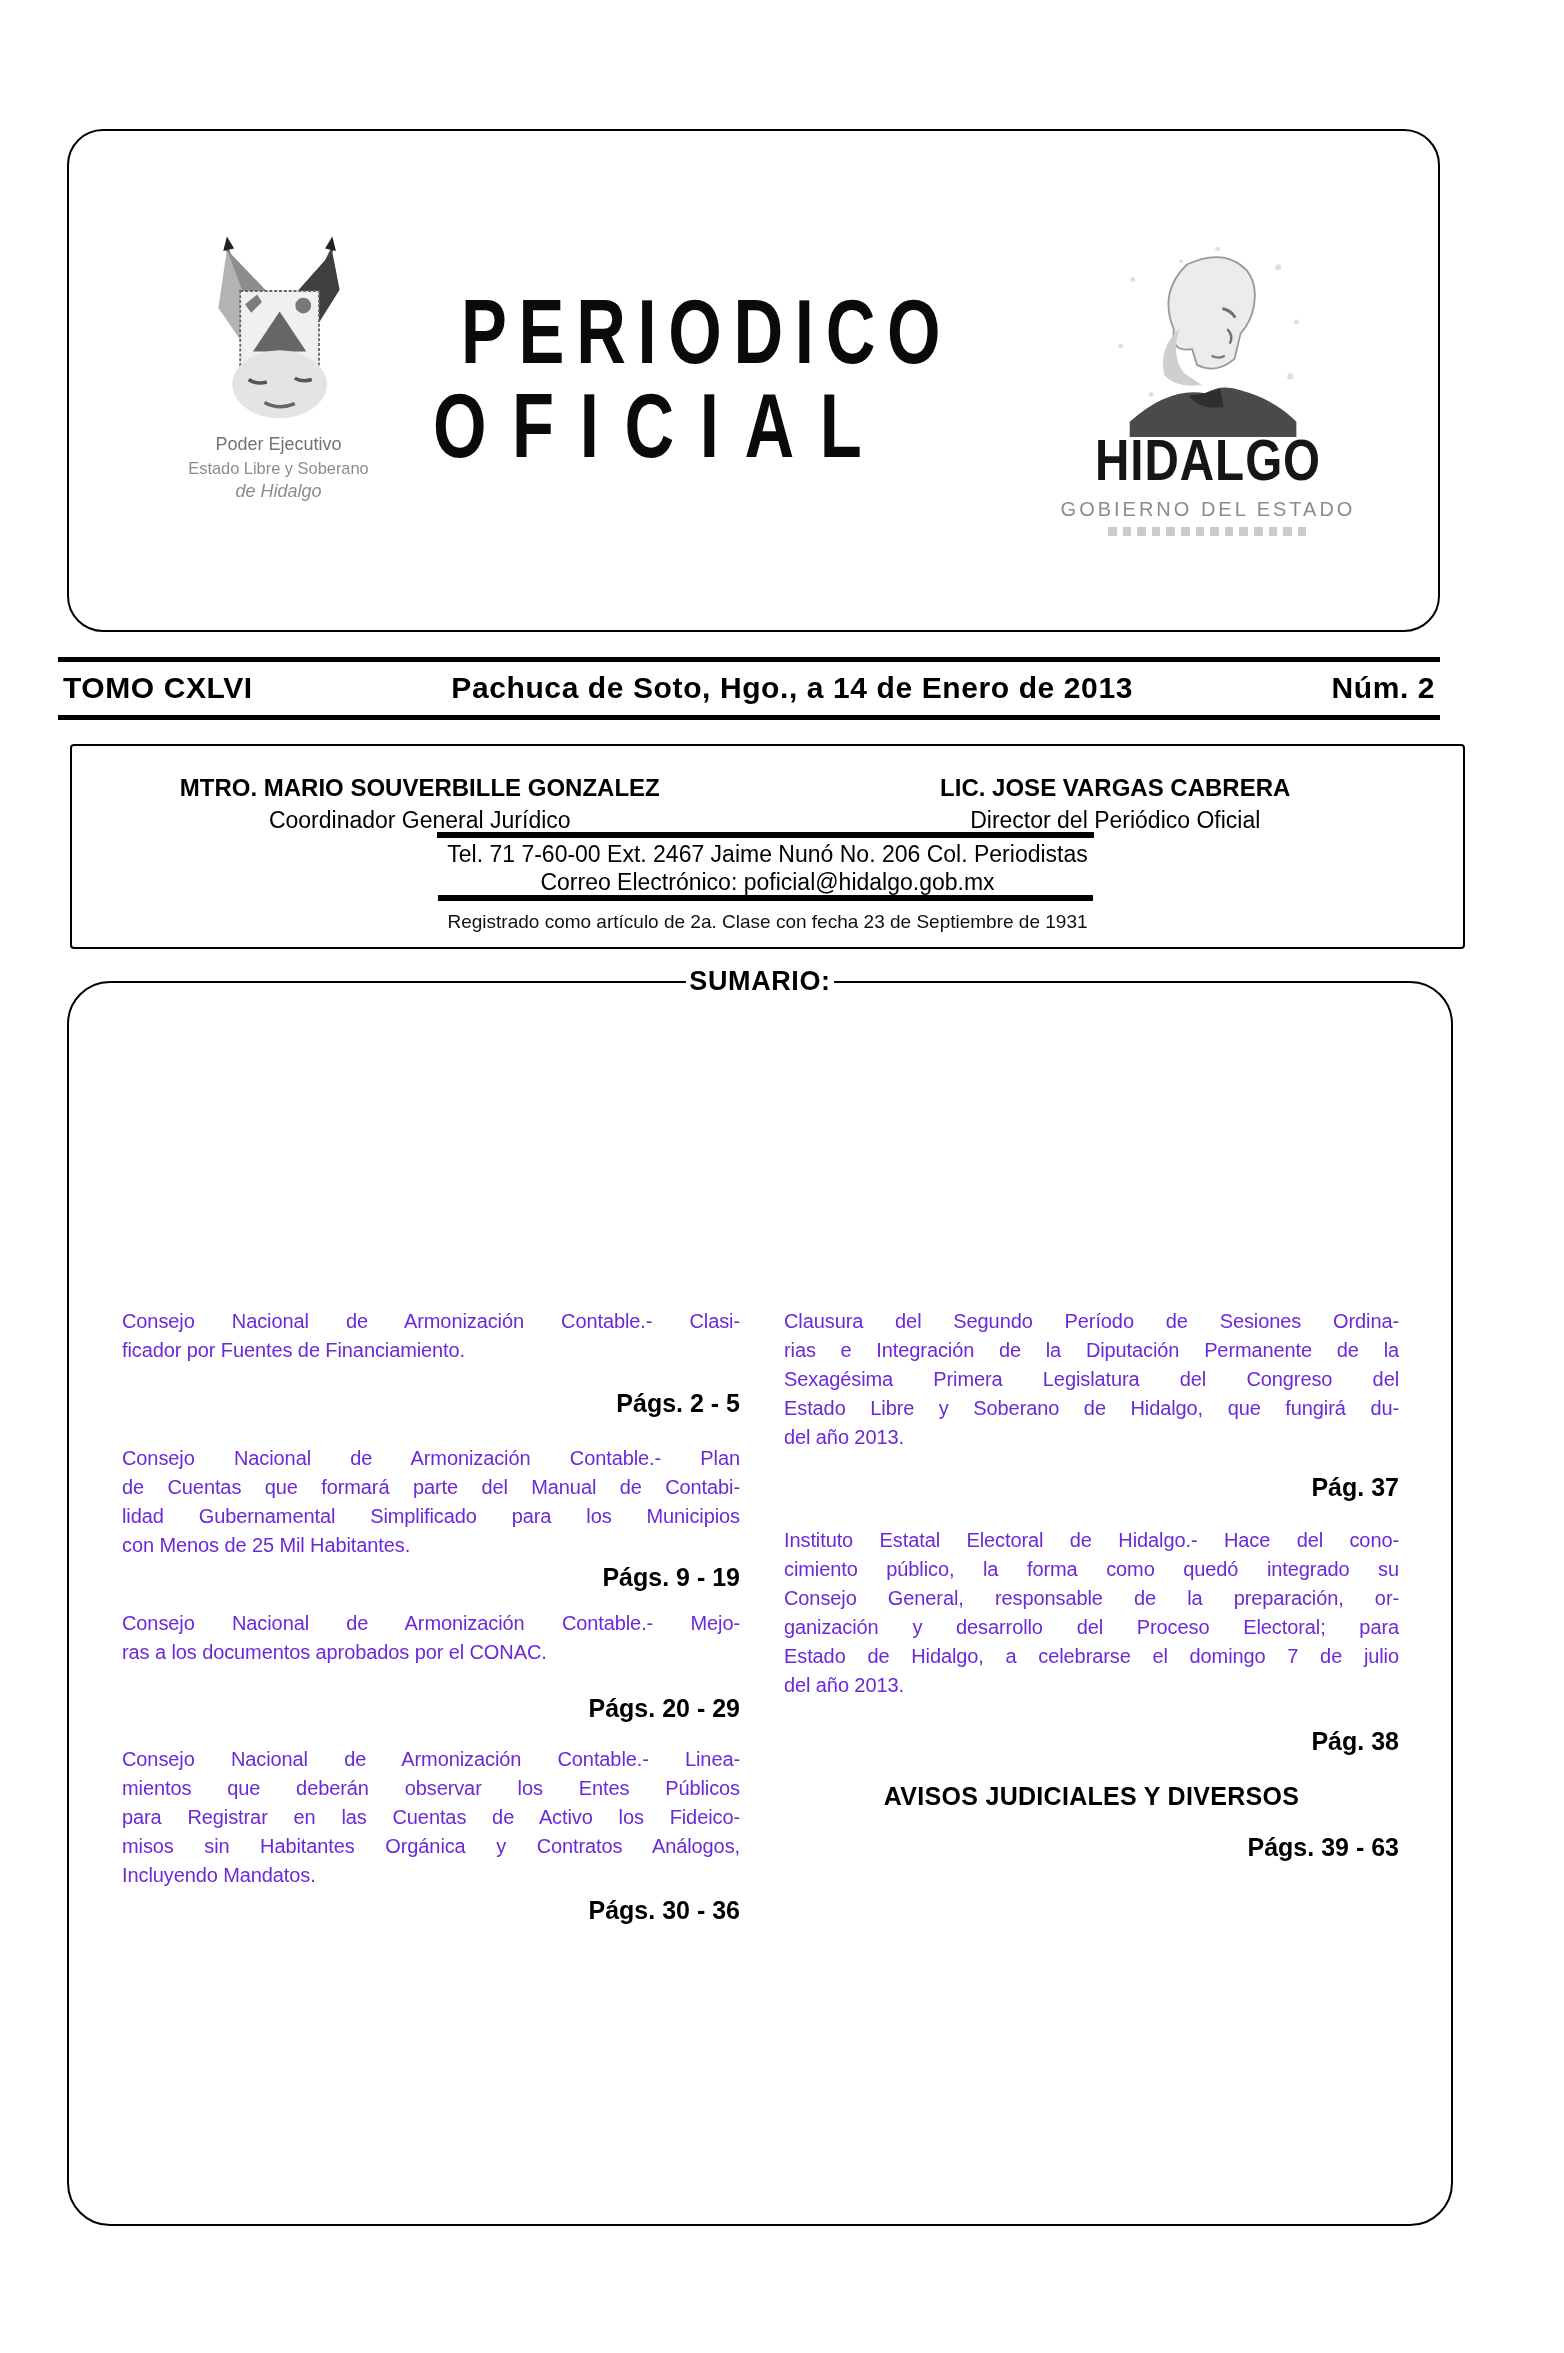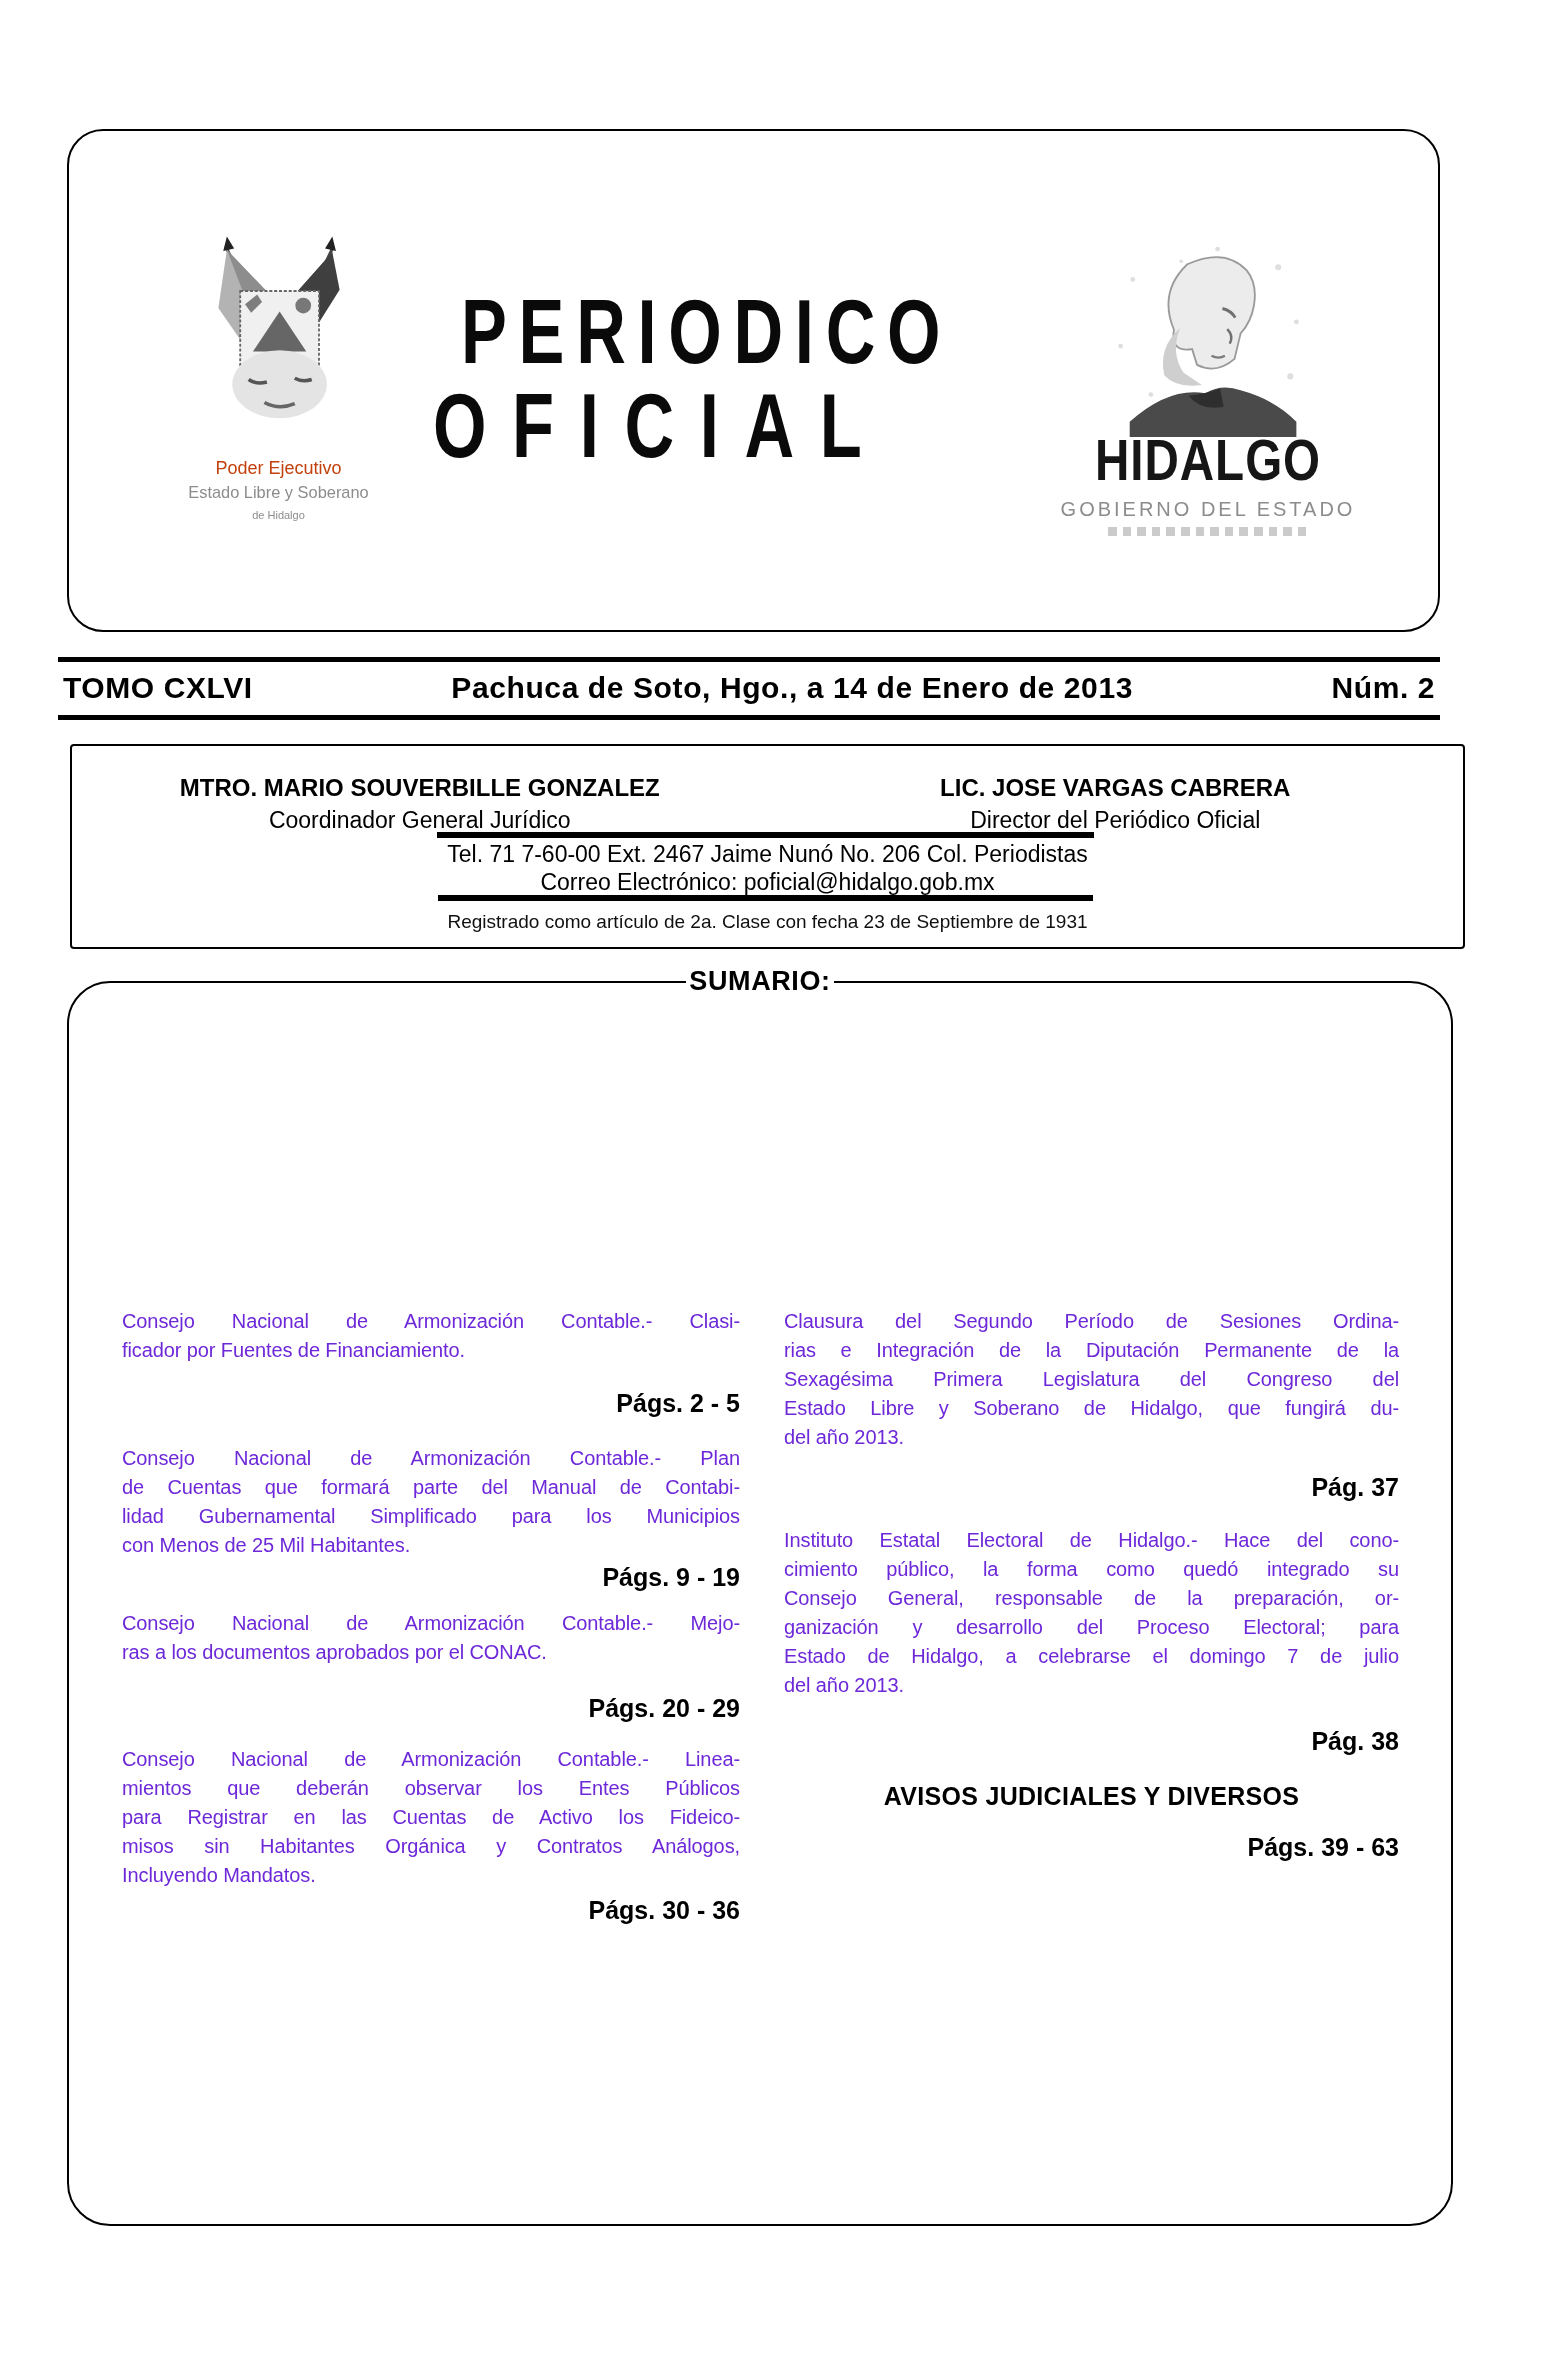--- a/index.html
+++ b/index.html
@@ -11,23 +11,23 @@
     font-family:"Liberation Sans", sans-serif;
     overflow:hidden;
   }
   
   .masthead {
     position:absolute; left:67px; top:129px; width:1373px; height:503px;
     border:2.4px solid var(--ink); border-radius:36px; background:var(--paper);
   }
   .seal { position:absolute; left:103px; top:103px; width:213px; text-align:center; }
   .seal svg { display:block; margin:0 auto; }
-  .seal-cap1 { font-size:18px; color:#c2410c; margin-top:24px; }
+  .seal-cap1 { font-size:18px; color:#737373; margin-top:0; }
   .seal-cap2 { font-size:16.4px; color:var(--faint); line-height:22.5px; margin-top:2.4px; }
-  .seal-cap3 { font-size:11px; color:var(--faint); line-height:22.5px; }
+  .seal-cap3 { font-size:18px; color:var(--faint); line-height:22.5px;font-style:italic; }
   .mast-title-1, .mast-title-2 {
     position:absolute; font-weight:bold; white-space:nowrap;
     transform:scale(0.80,1.05); transform-origin:left top;
     font-size:86px; color:#0a0a0a;
   }
   .mast-title-1 { left:392px; top:149px; letter-spacing:14.6px; }
   .mast-title-2 { left:364px; top:243px; letter-spacing:32px; }
   .emblem { position:absolute; left:990px; top:106px; width:298px; text-align:center; }
   .emblem svg { display:block; margin:0 auto; }
   .emblem-title {

